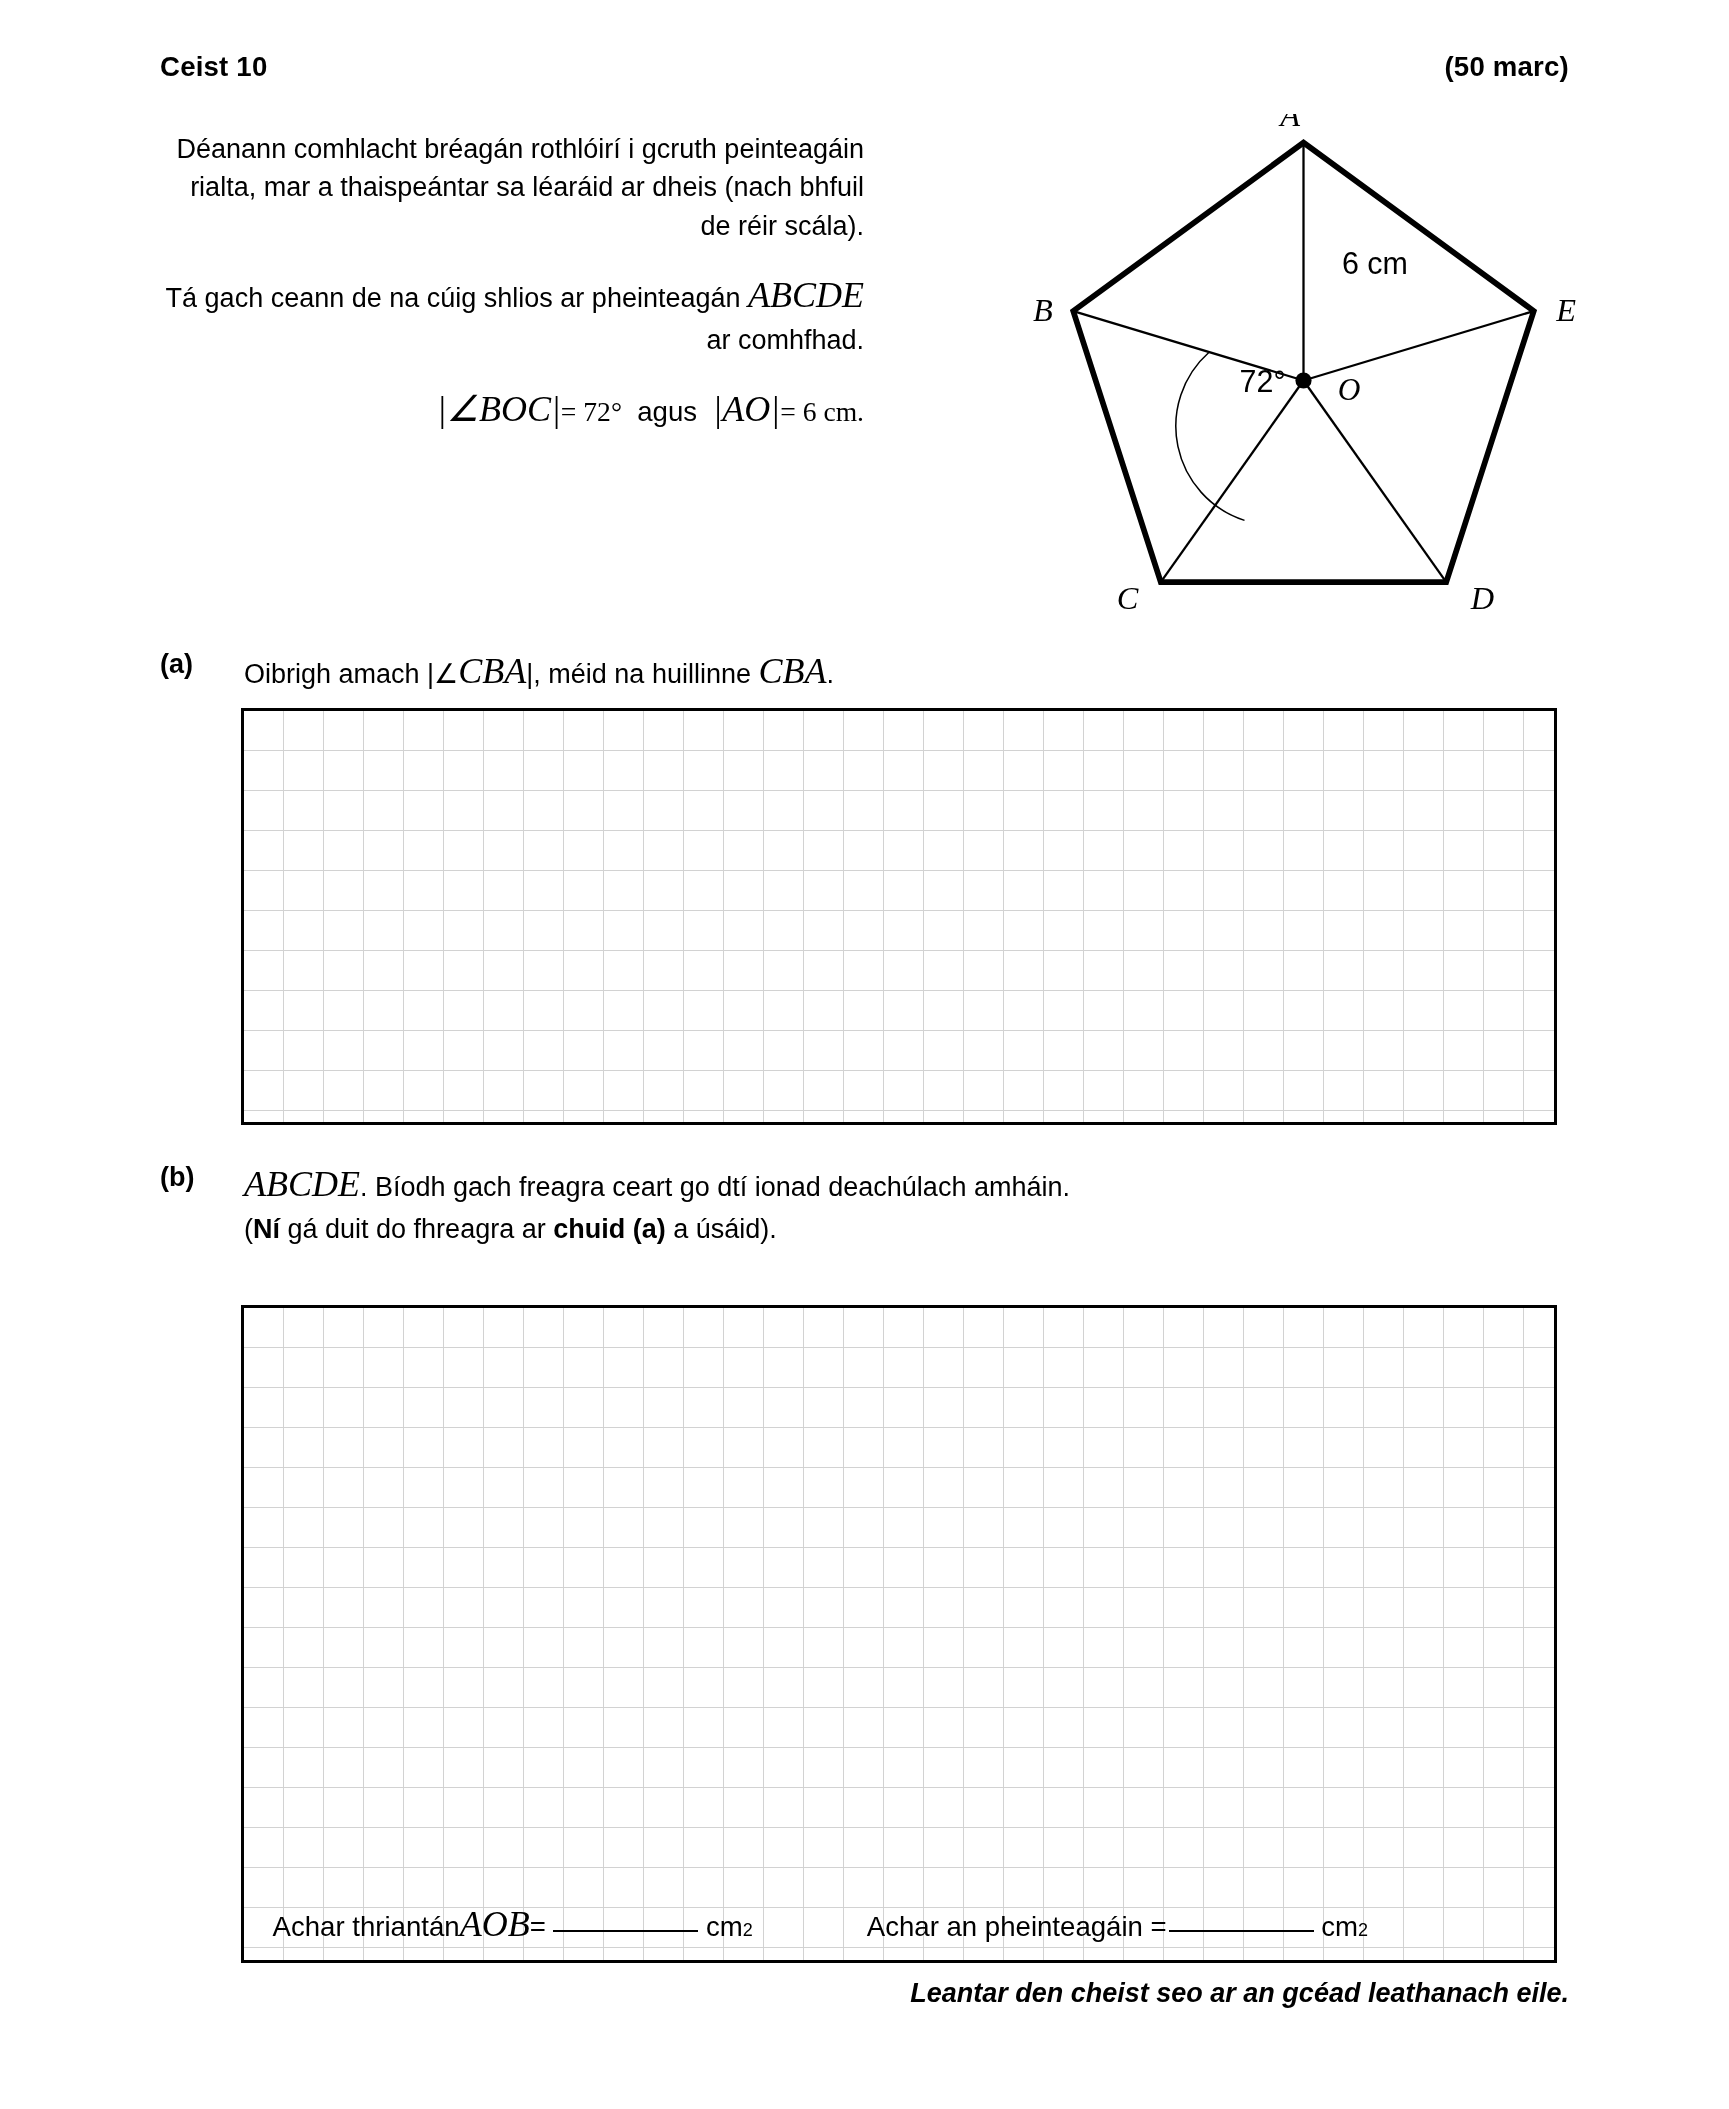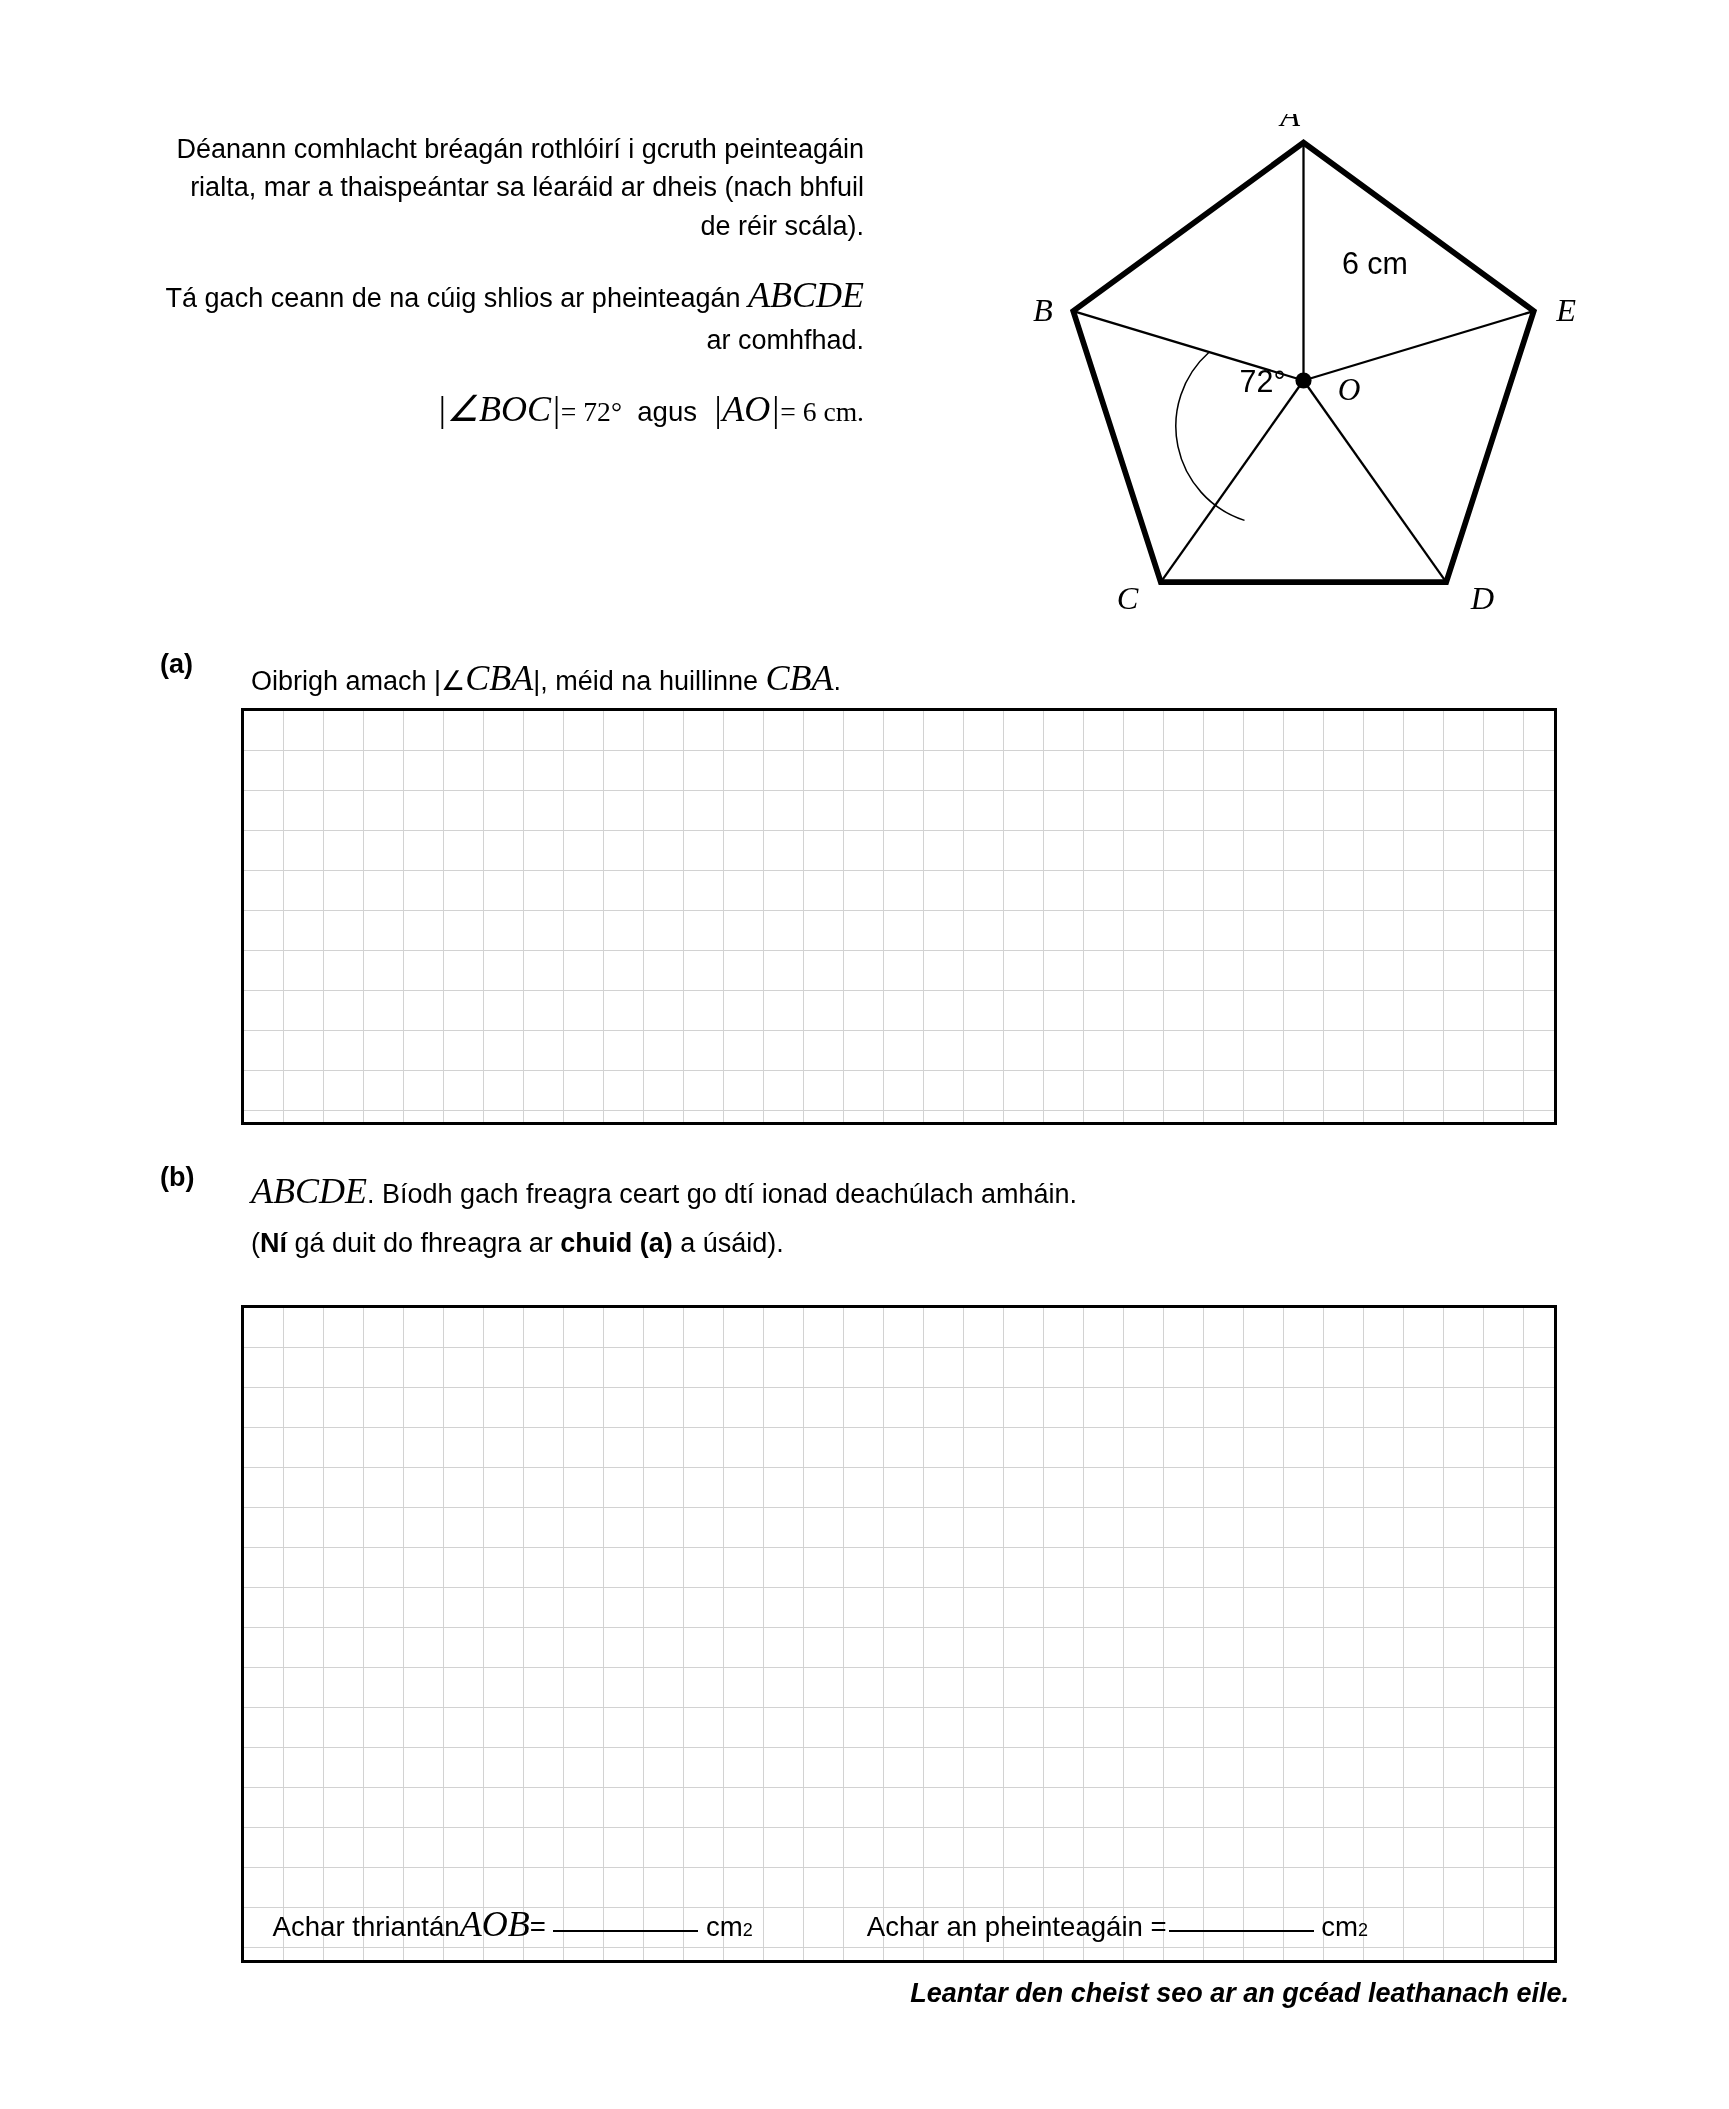--- a/index.html
+++ b/index.html
@@ -76,21 +76,21 @@
     display: flex;
     font-size: 27px;
     line-height: 1.45;
   }
   .part-letter {
     font-weight: bold;
     width: 84px;
     flex: 0 0 84px;
   }
   .part-body { flex: 1; }
-  .part-body p { margin: 7px; }
+  .part-body p { margin: 0; }
 
   .parta { left: 160px; top: 645px; width: 1408px; }
   .partb { left: 160px; top: 1158px; width: 1408px; }
 
   
   .gridbox {
     position: absolute;
     box-sizing: border-box;
     border: 3.3px solid #000000;
     background-color: #ffffff;
@@ -153,20 +153,24 @@
     font-style: italic;
     font-weight: 600;
   }
   .bold { font-weight: bold; }
 </style>
 </head>
 <body>
 
 <div class="page">
 
+  <div class="hdr">
+    <div class="hdr-title">Ceist 10</div>
+    <div class="hdr-marks">(50 marc)</div>
+  </div>
 
   <div class="stem">
     <p>Déanann comhlacht bréagán rothlóirí i gcruth peinteagáin rialta, mar a thaispeántar sa léaráid ar dheis (nach bhfuil de réir scála).</p>
 
     <p><span>Tá gach ceann de na cúig shlios ar pheinteagán </span><span class="mathit">ABCDE</span><span> ar comhfhad.</span></p>
 
 
     <p class="eqline"><span class="mathit">|∠BOC|</span><span class="mathup">= 72°</span>&nbsp;&nbsp;<span>agus</span>&nbsp;&nbsp;<span class="mathit">|AO|</span><span class="mathup">= 6 cm.</span></p>
   </div>
 

